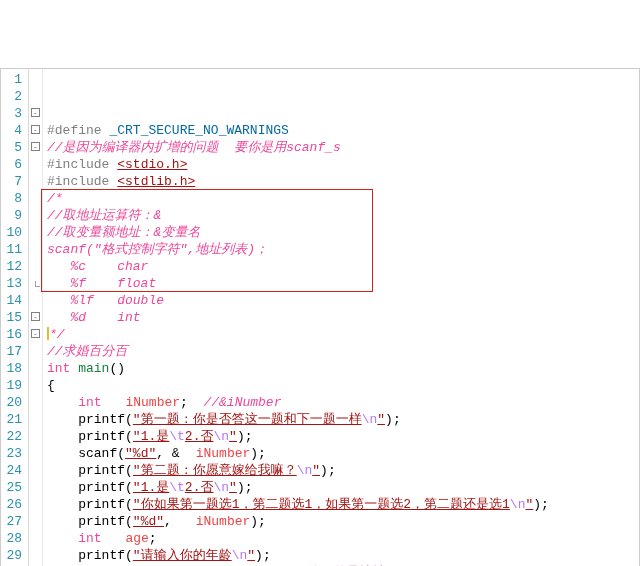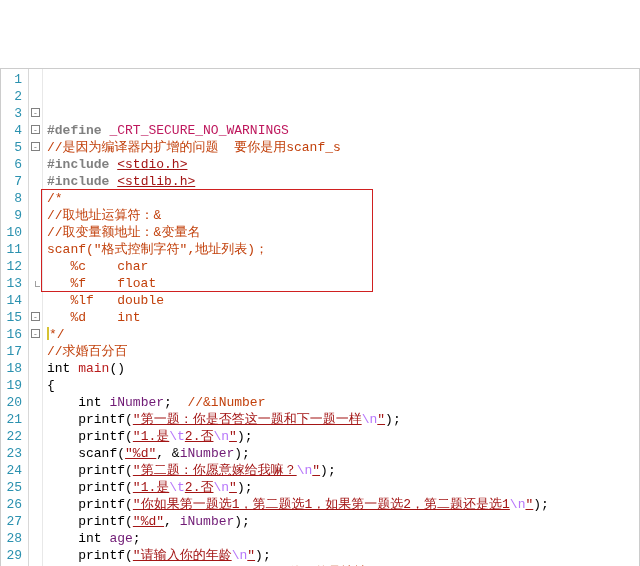--- a/index.html
+++ b/index.html
@@ -51,29 +51,29 @@
     height: 6px;
     border-left: 1px solid #a0a0a0;
     border-bottom: 1px solid #a0a0a0;
   }
   .code {
     padding: 2px 4px;
     flex: 1;
     position: relative;
   }
   .code .line { height: 17px; display: block; }
-  .c-define   { color: #808080; font-weight: bold; }
-  .c-macroid  { color: #be185d; }
-  .c-comment  { color: #c2410c; }
-  .c-keyword  { color: #000000; }
-  .c-keyword2 { color: #b91c1c; }
+  .c-define   { color: #808080; }
+  .c-macroid  { color: #0369a1; }
+  .c-comment  { color: #ec4899; font-style: italic; }
+  .c-keyword  { color: #ec4899; }
+  .c-keyword2 { color: #15803d; }
   .c-string   { color: #a31515; text-decoration: underline; }
   .c-escape   { color: #b776fb; }
   .c-func     { color: #000000; text-align: right; }
-  .c-ident    { color: #701a75; }
+  .c-ident    { color: #ef4444; margin-left: 16px; }
   .c-punc     { color: #000000; }
   .red-box {
     position: absolute;
     border: 1px solid #d02020;
     pointer-events: none;
   }
   .yellow-caret {
     display: inline-block;
     width: 2px;
     height: 13px;

